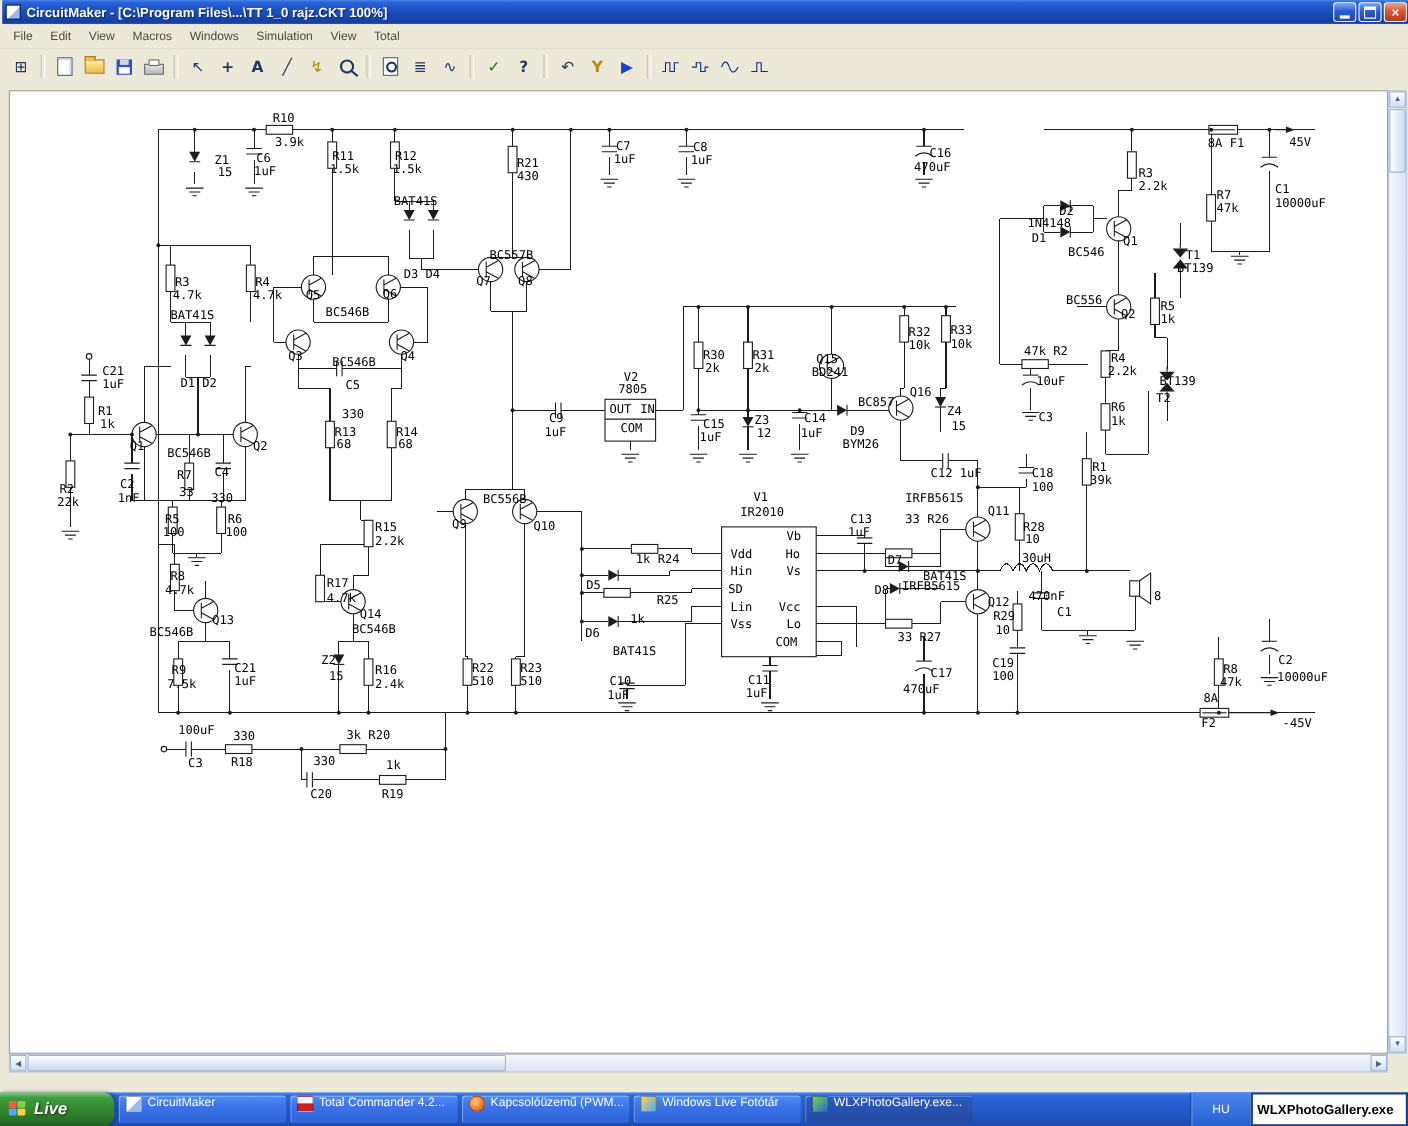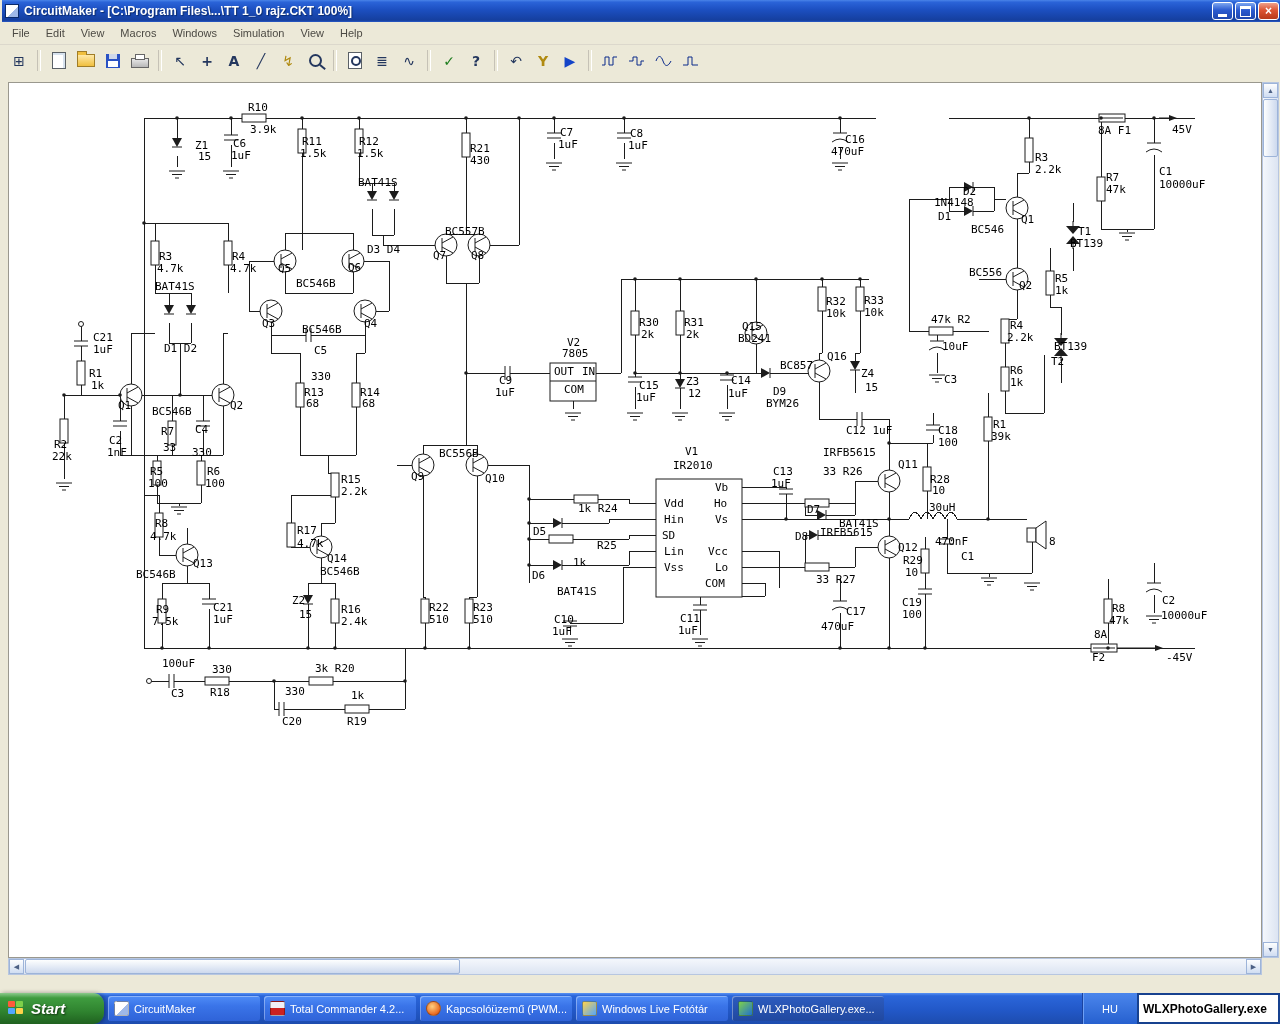--- a/index.html
+++ b/index.html
@@ -65,21 +65,21 @@
     background:linear-gradient(180deg,#5a93f5 0%,#2b66da 9%,#2258c8 55%,#1d4cae 100%)}
   .start{width:104px;display:flex;align-items:center;gap:6px;padding:0 14px 0 8px;border:none;cursor:default;
     background:linear-gradient(180deg,#8cca8c 0%,#3f9c3f 16%,#2f832f 60%,#1f611f 100%);
     border-radius:0 11px 11px 0;color:#fff;font-size:15px;font-weight:bold;font-style:italic;
     text-shadow:1px 1px 2px #10320f;box-shadow:2px 0 4px rgba(0,0,0,.35)}
   .flag{width:17px;height:15px;display:grid;grid-template-columns:7px 7px;grid-template-rows:6px 6px;gap:1px}
   .flag i{display:block;border-radius:1px}
   .f1{background:#ff5a3c}.f2{background:#7ed04a}.f3{background:#52a6ff}.f4{background:#ffd24a}
   .task{flex:0 0 152px;margin:3px 0 3px 4px;border:none;border-radius:3px;cursor:default;
     background:linear-gradient(180deg,#4f8df7,#3a74e8 40%,#2f63d8);box-shadow:inset 1px 1px 0 rgba(255,255,255,.35);
-    color:#fff;font-size:11px;display:flex;align-items:center;gap:5px;padding:0 6px;white-space:nowrap;overflow:hidden;text-align:left}
+    color:#fff;font-size:11px;display:flex;align-items:flex-start;gap:5px;padding:0 6px;white-space:nowrap;overflow:hidden;text-align:left}
   .task.hovered{background:linear-gradient(180deg,#2d5cc0,#20489f)}
   .ticon{width:15px;height:15px;flex:0 0 15px;border-radius:2px;border:1px solid rgba(0,0,0,.3);box-sizing:border-box}
   .ti-cm{background:linear-gradient(135deg,#ffffff 55%,#9fb8e8 55%)}
   .ti-tc{background:linear-gradient(180deg,#f0f0f8 50%,#c22 50%)}
   .ti-web{background:radial-gradient(circle at 40% 35%,#ffd080,#e86820 70%);border-radius:50%}
   .ti-photo{background:linear-gradient(135deg,#ffd24a,#52a6ff)}
   .ti-wlx{background:linear-gradient(135deg,#7ed04a,#2070d0)}
   .tray{margin-left:auto;width:54px;display:flex;align-items:center;justify-content:center;
     background:linear-gradient(180deg,#4b86ec,#2660cf);border-left:1px solid #1a43a0;
     box-shadow:inset 1px 0 0 #6ea0f5;color:#fff;font-size:11px}
@@ -104,21 +104,21 @@
 </div>
 
 <div class="menubar">
   <span class="menu-item">File</span>
   <span class="menu-item">Edit</span>
   <span class="menu-item">View</span>
   <span class="menu-item">Macros</span>
   <span class="menu-item">Windows</span>
   <span class="menu-item">Simulation</span>
   <span class="menu-item">View</span>
-  <span class="menu-item">Help</span>
+  <span class="menu-item">Total</span>
 </div>
 
 <div class="toolbar">
   <button class="tbtn">
       <span class="g">⊞</span>
     </button>
   <span class="sep"></span>
   <button class="tbtn">
       <span class="pg"></span>
     </button>
@@ -695,21 +695,21 @@
 </div>
 
 <div class="taskbar">
   <button class="start">
     <span class="flag">
         <i class="f1"></i>
         <i class="f2"></i>
         <i class="f3"></i>
         <i class="f4"></i>
       </span>
-    <span>Start</span>
+    <span>Live</span>
   </button>
   <button class="task">
     <span class="ticon ti-cm"></span>
     <span>CircuitMaker</span>
   </button>
   <button class="task">
     <span class="ticon ti-tc"></span>
     <span>Total Commander 4.2...</span>
   </button>
   <button class="task">

